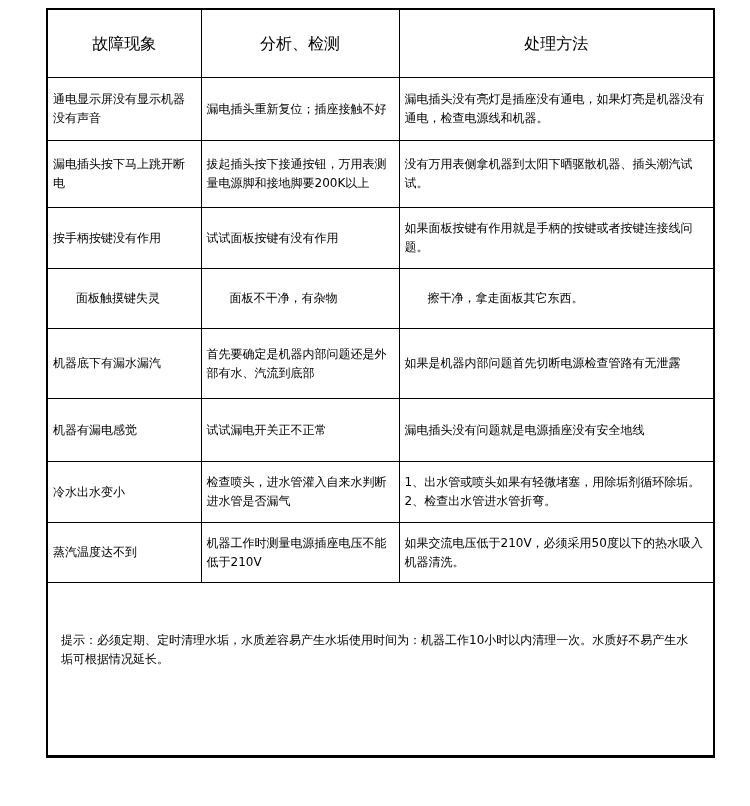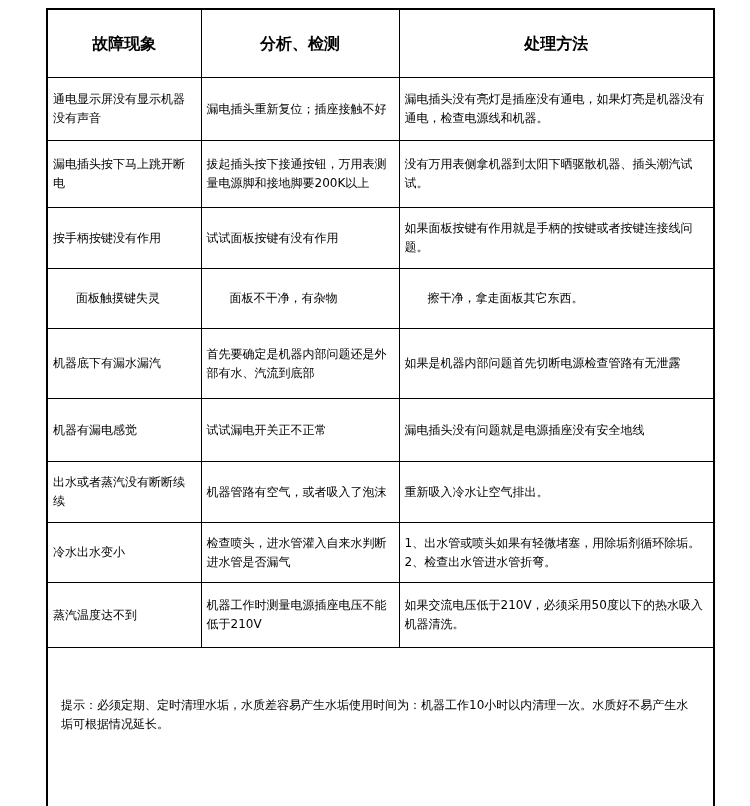--- a/index.html
+++ b/index.html
@@ -35,21 +35,21 @@
     font-size: 12px;
     line-height: 19px;
     vertical-align: middle;
     text-align: left;
     white-space: pre-wrap;
     word-break: break-all;
     overflow: hidden;
   }
   table.fault-table th {
     font-size: 16px;
-    font-weight: bold;
+    font-weight: normal;
     text-align: center;
     height: 63px;
   }
   tbody tr:nth-child(1)  td { height: 58px; }
   tbody tr:nth-child(2)  td { height: 62px; }
   tbody tr:nth-child(3)  td { height: 56px; }
   tbody tr:nth-child(4)  td { height: 55px; padding-left: 28px; }
   tbody tr:nth-child(5)  td { height: 65px; }
   tbody tr:nth-child(6)  td { height: 58px; }
   tbody tr:nth-child(7)  td { height: 56px; }
@@ -105,25 +105,20 @@
         <td>机器底下有漏水漏汽</td>
         <td>首先要确定是机器内部问题还是外部有水、汽流到底部</td>
         <td>如果是机器内部问题首先切断电源检查管路有无泄露</td>
       </tr>
       <tr>
         <td>机器有漏电感觉</td>
         <td>试试漏电开关正不正常</td>
         <td>漏电插头没有问题就是电源插座没有安全地线</td>
       </tr>
       <tr>
-        <td>出水或者蒸汽没有断断续续</td>
-        <td>机器管路有空气，或者吸入了泡沫</td>
-        <td>重新吸入冷水让空气排出。</td>
-      </tr>
-      <tr>
         <td>冷水出水变小</td>
         <td>检查喷头，进水管灌入自来水判断进水管是否漏气</td>
         <td>1、出水管或喷头如果有轻微堵塞，用除垢剂循环除垢。2、检查出水管进水管折弯。</td>
       </tr>
       <tr>
         <td>蒸汽温度达不到</td>
         <td>机器工作时测量电源插座电压不能低于210V</td>
         <td>如果交流电压低于210V，必须采用50度以下的热水吸入机器清洗。</td>
       </tr>
       <tr>

